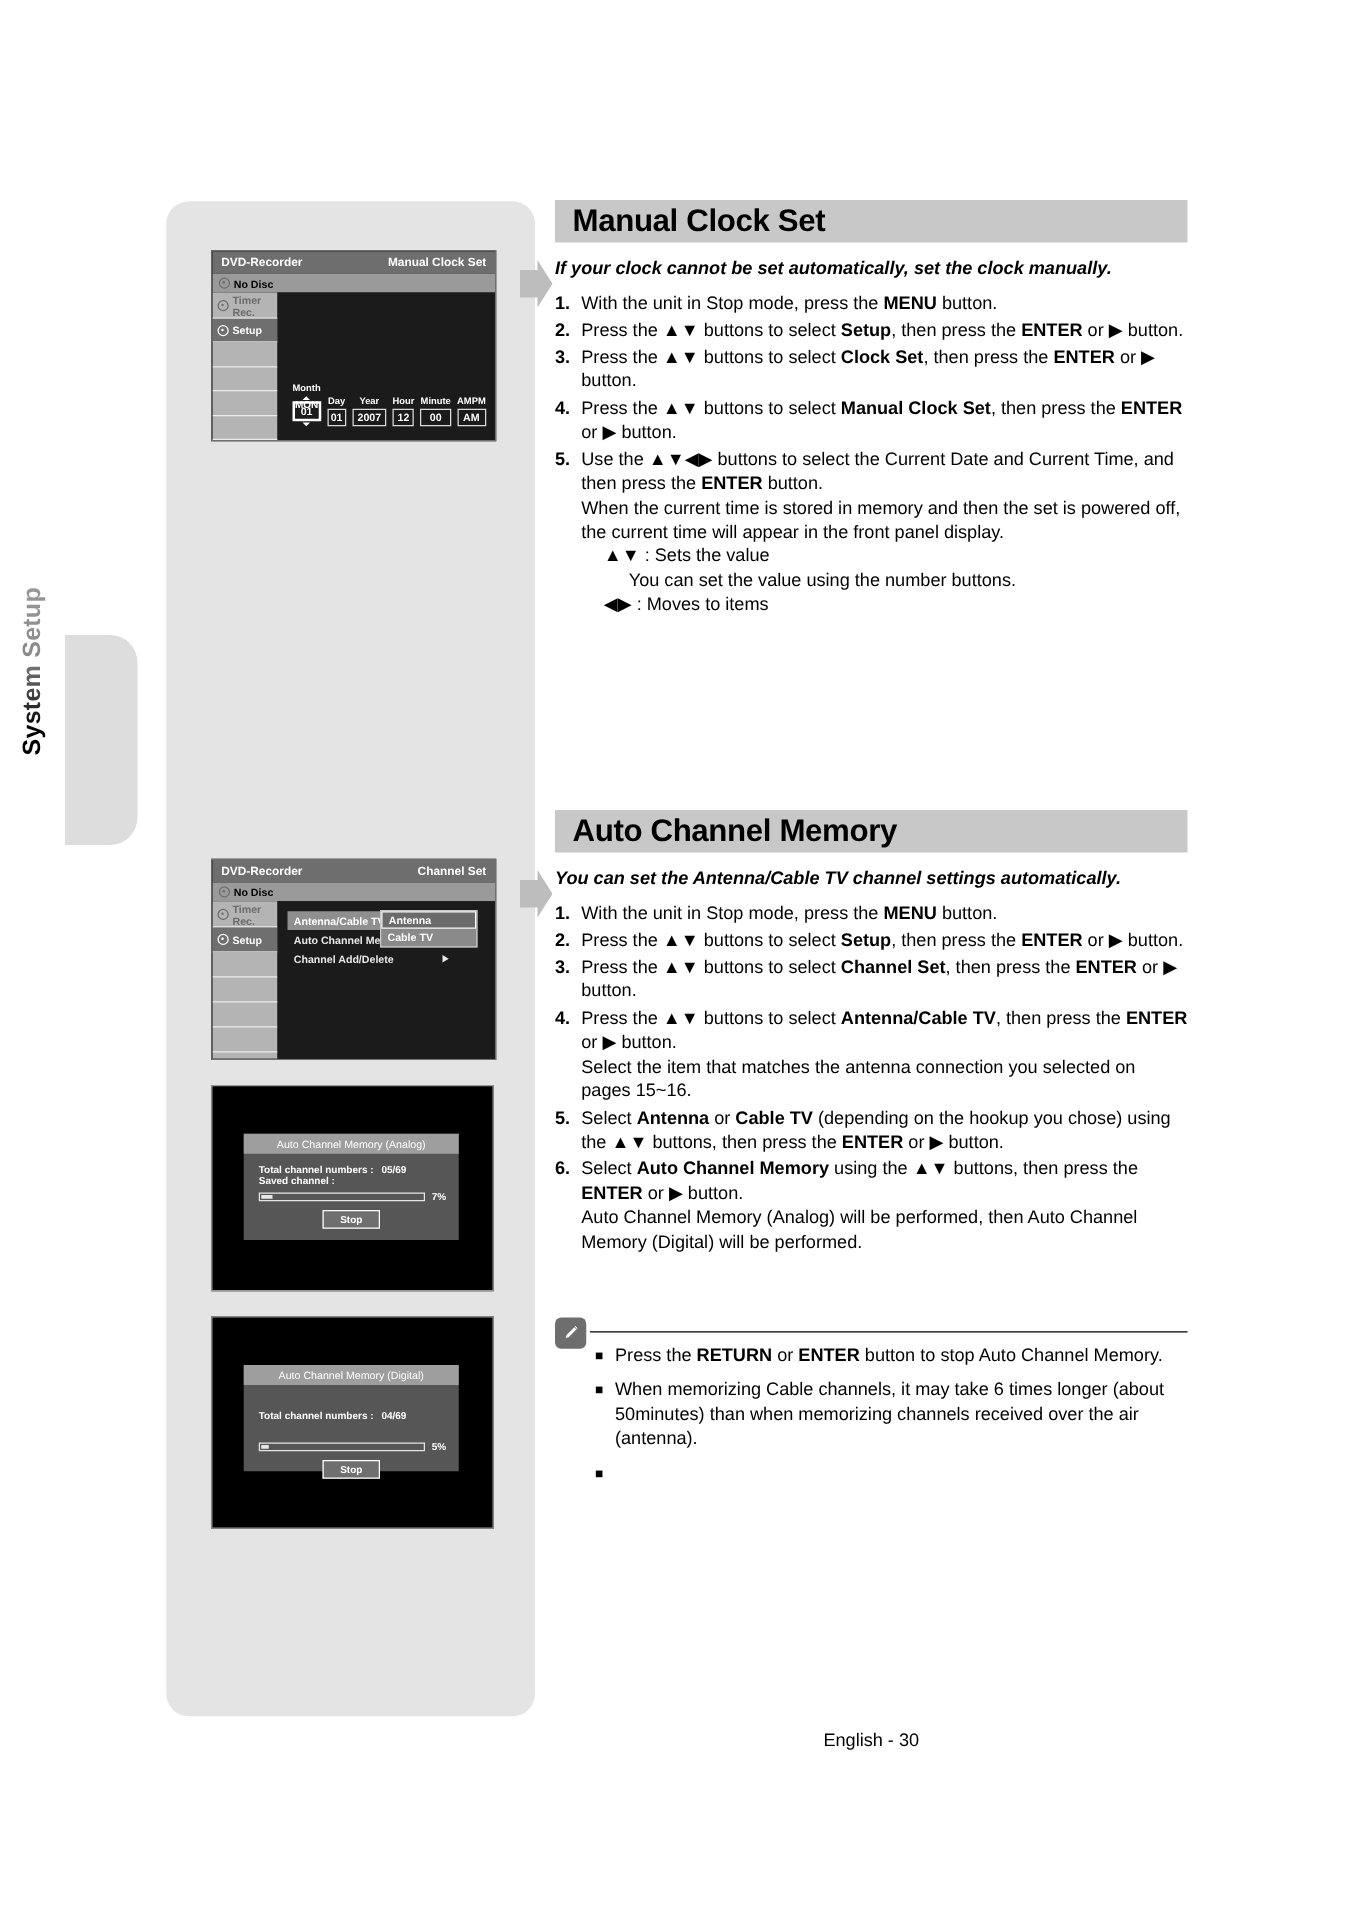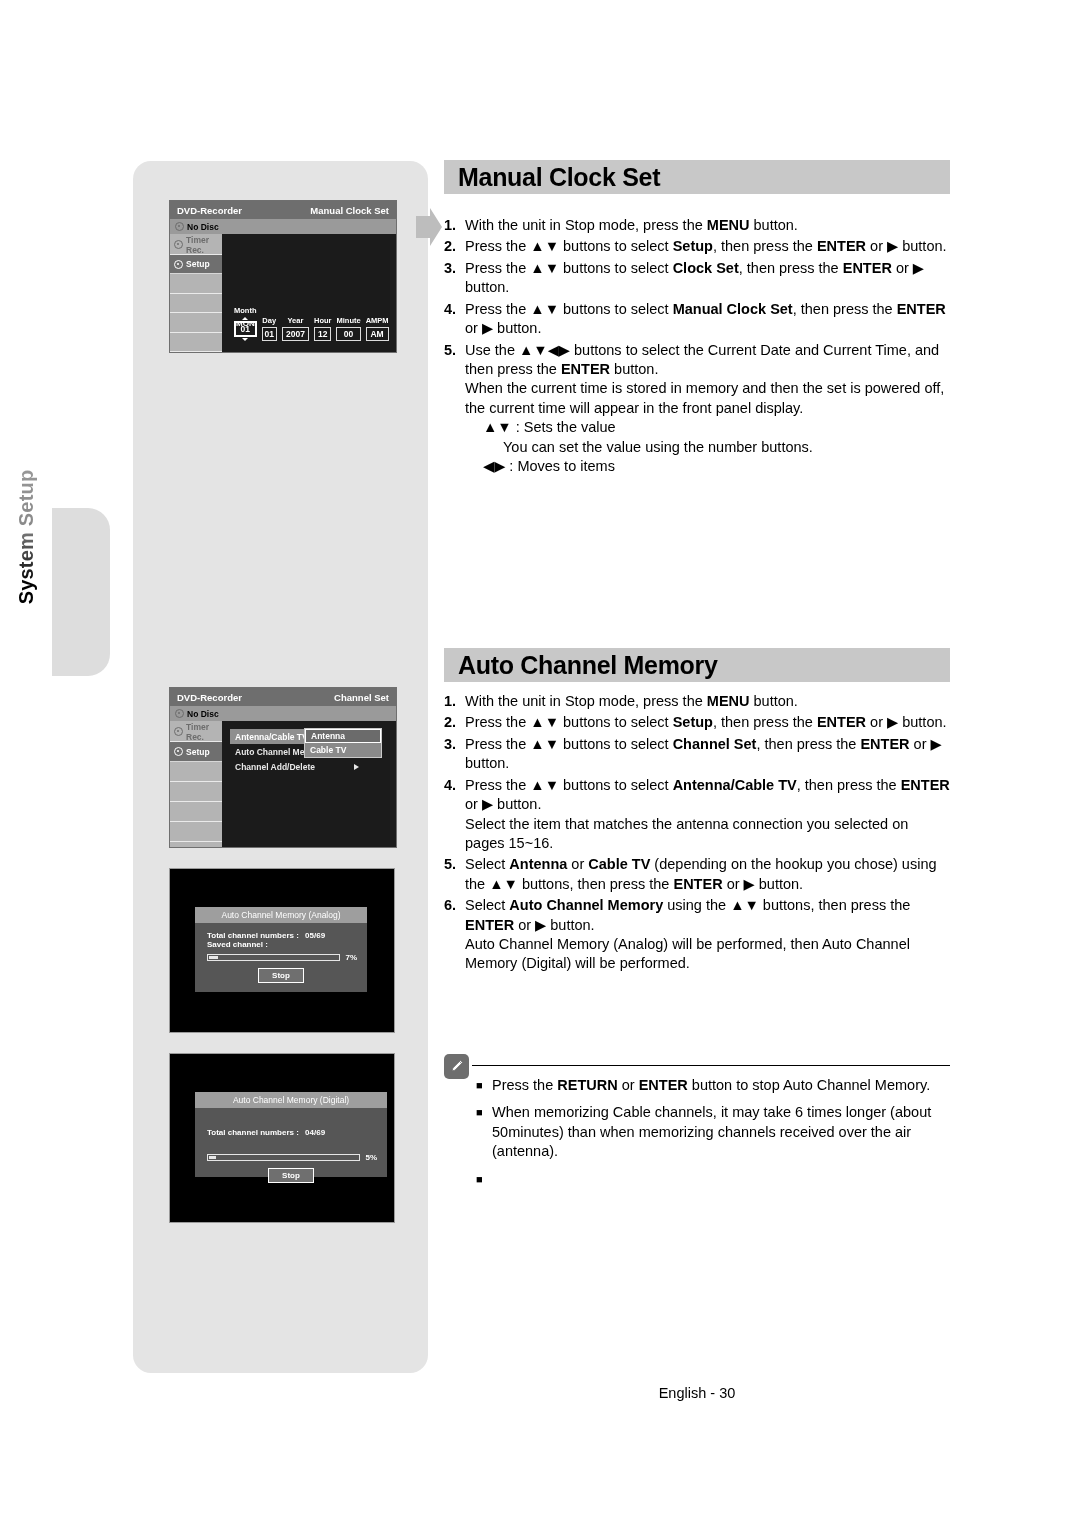--- a/index.html
+++ b/index.html
@@ -550,21 +550,21 @@
           <div class="bar-fill" id="fill-analog" style="width: 7%;"></div>
         </div>
         <div class="bar-pct">7%</div>
       </div>
       <div class="stop-btn">Stop</div>
     </div>
   </div>
 </div>
 
 <div class="prog-screen" style="left:169px; top:1053px; width:224px; height:168px;">
-  <div class="prog-dialog" style="top:38px; width:192px; height:85px;">
+  <div class="prog-dialog" style="top:38px; width:172px; height:85px;">
     <div class="prog-head">Auto Channel Memory (Digital)</div>
     <div style="padding-top:20px;">
       <div class="prog-line">
         <span>Total channel numbers :</span>
         <span style="margin-left:4px;">04/69</span>
       </div>
       <div class="bar-wrap" style="margin-top:16px;">
         <div class="bar-outer">
           <div class="bar-fill" id="fill-digital" style="width: 5%;"></div>
         </div>
@@ -574,20 +574,21 @@
     </div>
   </div>
 </div>
 
 <div class="section" style="top:160px;">
   <div class="sec-head">Manual Clock Set</div>
   <div class="intro-row" style="position:relative;">
     <svg class="gray-arrow" viewBox="0 0 26 42">
       <polygon points="0,10 14,10 14,2 26,21 14,40 14,32 0,32" fill="#bdbdbd"></polygon>
     </svg>
+    <div class="intro-text">If your clock cannot be set automatically, set the clock manually.</div>
   </div>
   <ol class="steps">
     <li>
       <span class="num">1.</span>
       <span class="txt">With the unit in Stop mode, press the <b class="k">MENU</b> button.</span>
     </li>
     <li>
       <span class="num">2.</span>
       <span class="txt">Press the ▲▼ buttons to select <b class="k">Setup</b>, then press the <b class="k">ENTER</b> or ▶ button.</span>
     </li>
@@ -601,20 +602,26 @@
     </li>
     <li>
       <span class="num">5.</span>
       <span class="txt">Use the ▲▼◀▶ buttons to select the Current Date and Current Time, and then press the <b class="k">ENTER</b> button.<br>When the current time is stored in memory and then the set is powered off, the current time will appear in the front panel display.<span class="sub-ind">▲▼ : Sets the value</span><span class="sub-ind2">You can set the value using the number buttons.</span><span class="sub-ind">◀▶ : Moves to items</span></span>
     </li>
   </ol>
 </div>
 
 <div class="section" style="top:648px;">
   <div class="sec-head">Auto Channel Memory</div>
+  <div class="intro-row" style="position:relative;">
+    <svg class="gray-arrow" viewBox="0 0 26 42">
+      <polygon points="0,10 14,10 14,2 26,21 14,40 14,32 0,32" fill="#bdbdbd"></polygon>
+    </svg>
+    <div class="intro-text">You can set the Antenna/Cable TV channel settings automatically.</div>
+  </div>
   <ol class="steps">
     <li>
       <span class="num">1.</span>
       <span class="txt">With the unit in Stop mode, press the <b class="k">MENU</b> button.</span>
     </li>
     <li>
       <span class="num">2.</span>
       <span class="txt">Press the ▲▼ buttons to select <b class="k">Setup</b>, then press the <b class="k">ENTER</b> or ▶ button.</span>
     </li>
     <li>

